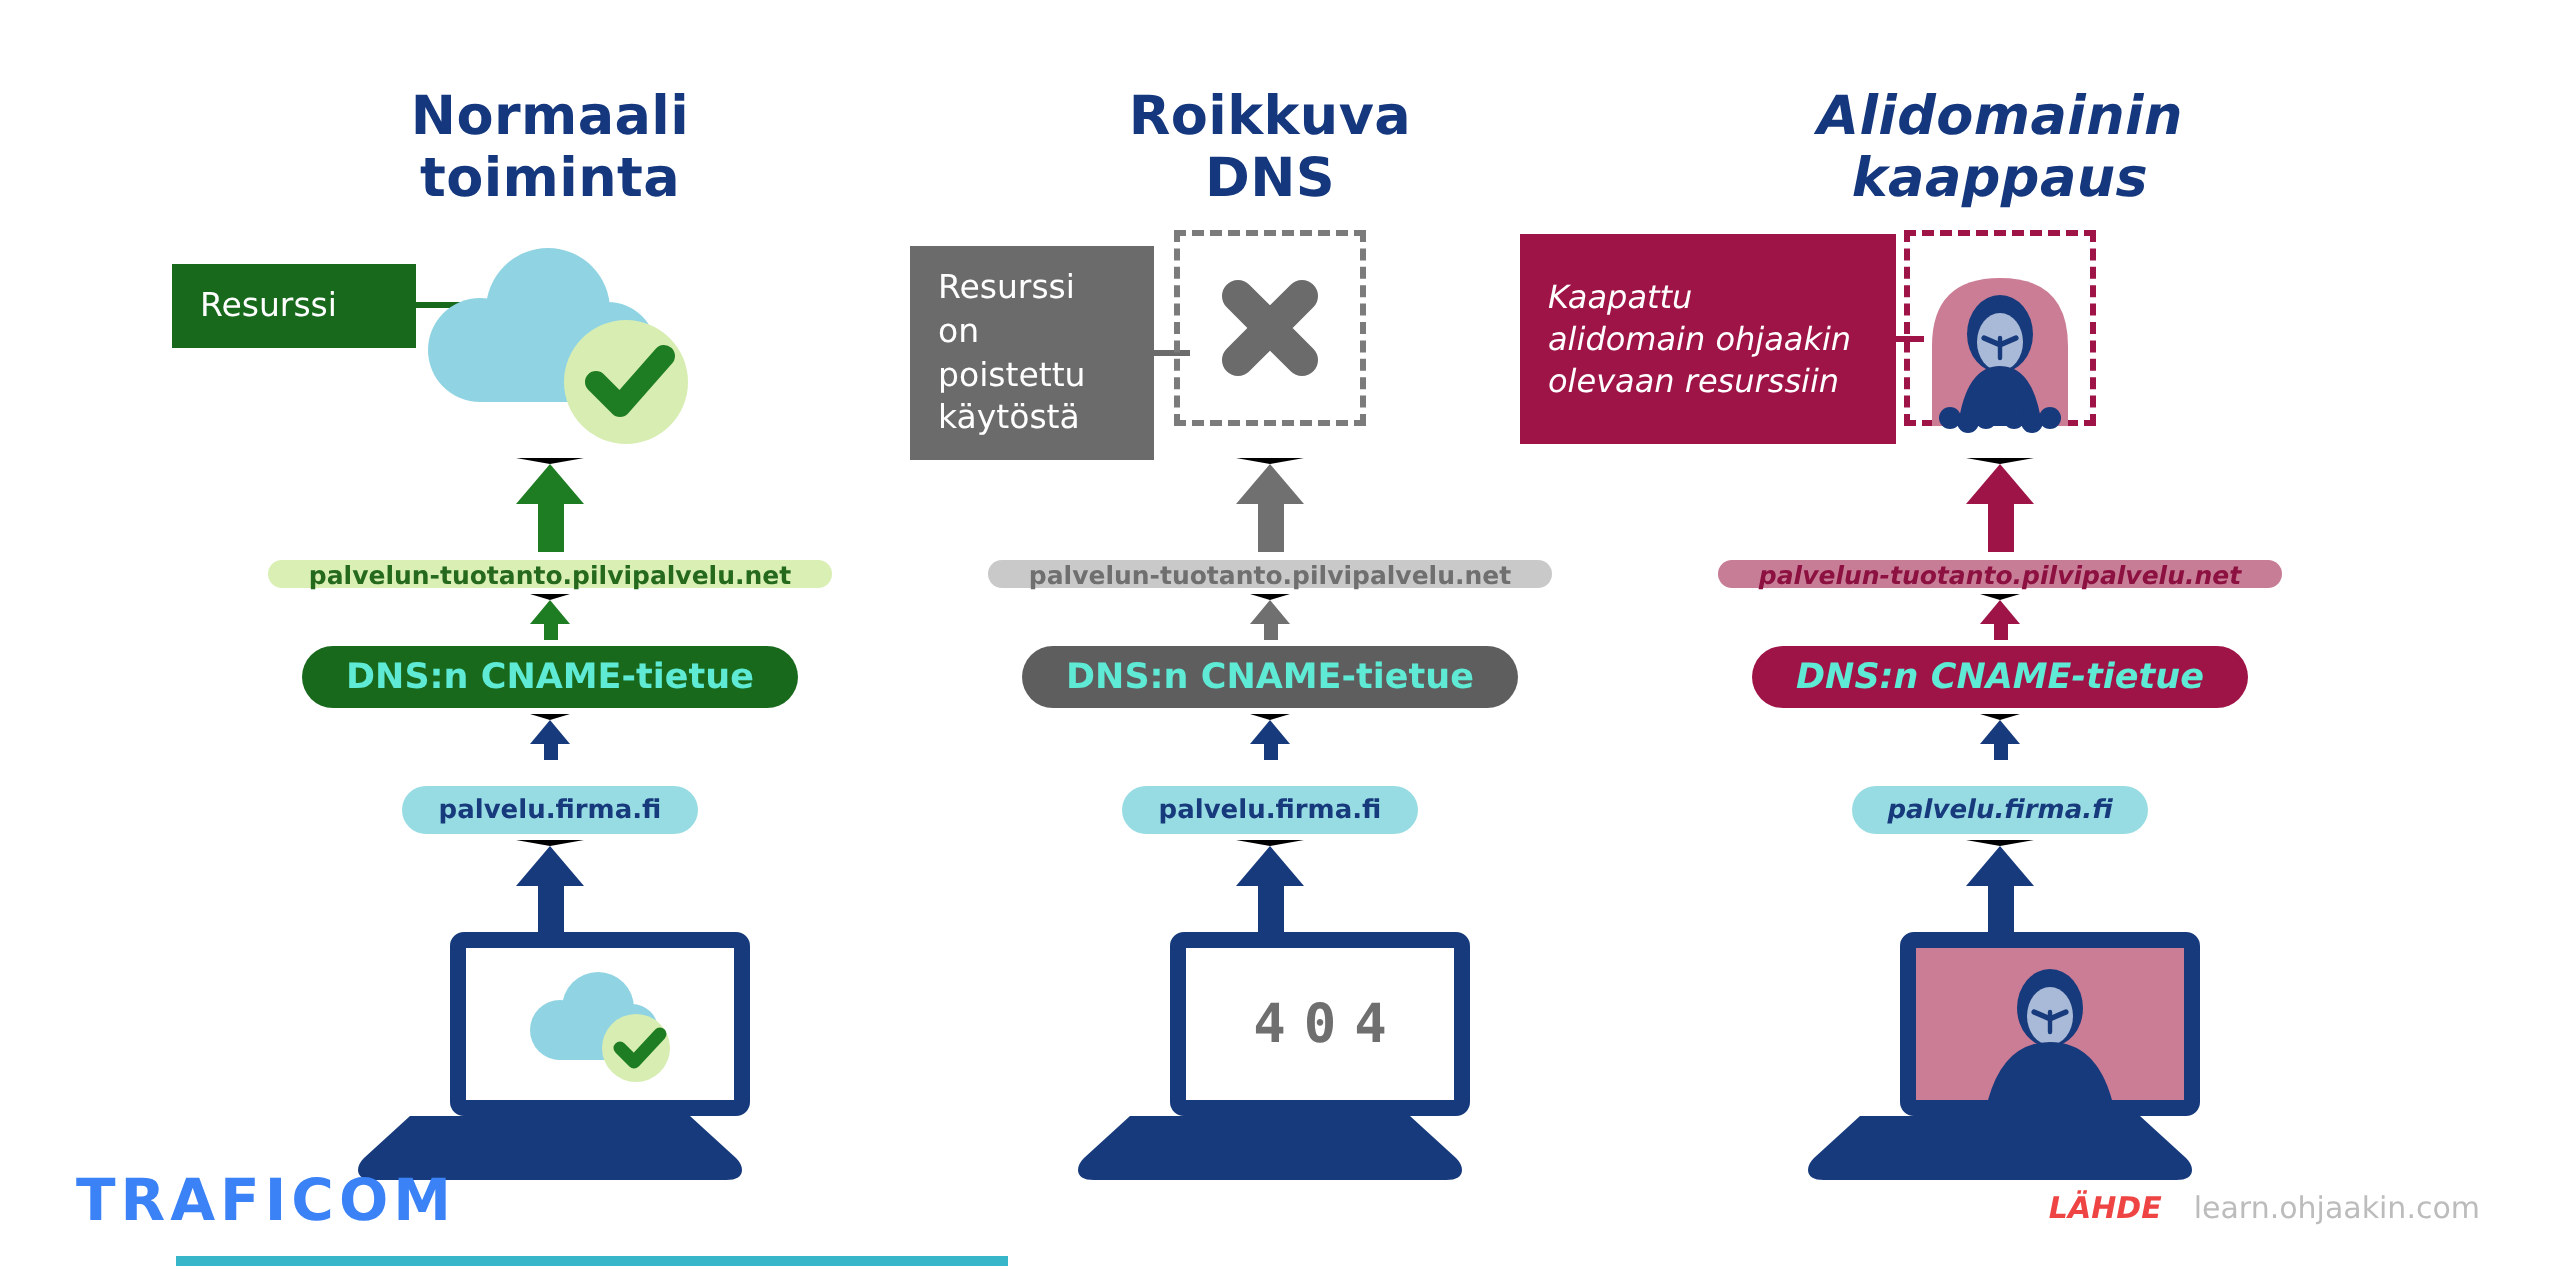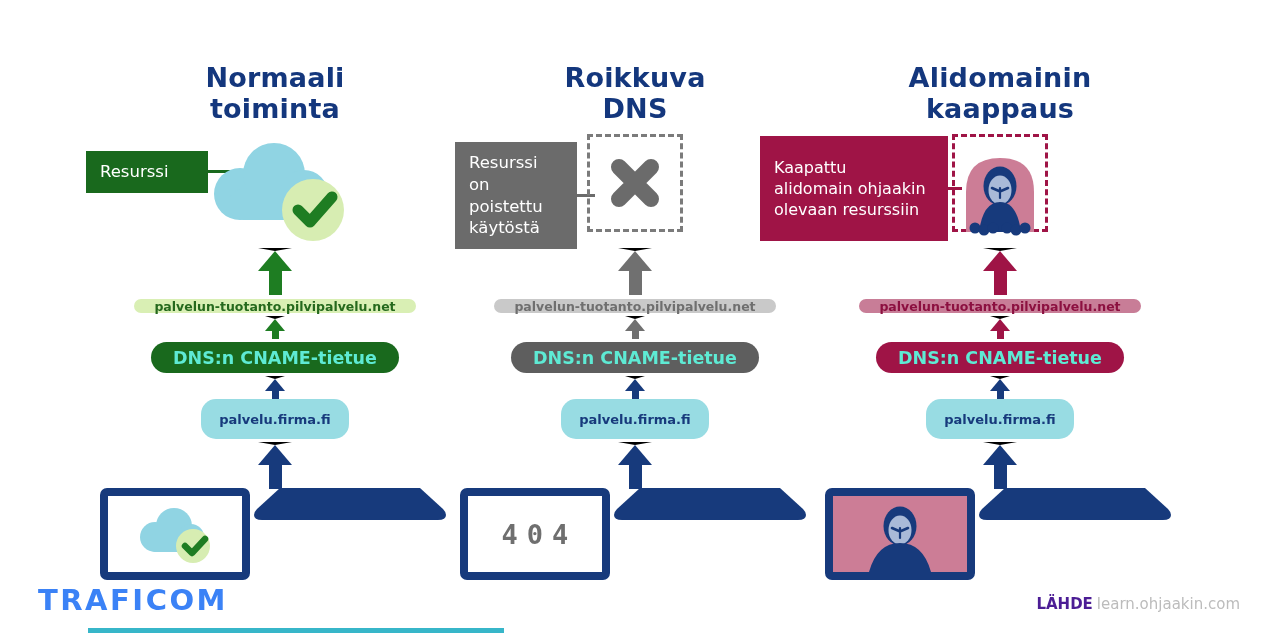--- a/index.html
+++ b/index.html
@@ -3,23 +3,23 @@
 <meta charset="utf-8">
 <style>
   * { box-sizing: border-box; margin: 0; padding: 0; }
   body { font-family: "DejaVu Sans", "Liberation Sans", sans-serif; background:#fff; }
   #canvas { position:relative; width:1280px; height:633px; background:#ffffff; overflow:hidden; }
 
   
   .col { position:absolute; top:0; height:100%; display:flex; flex-direction:column; align-items:center; }
   .col-normal   { left:40px;  width:470px; --theme:#19691d; --arrow:#1e7d22; --pill1-bg:#d9efb4; --pill1-text:#25691d; --pill2-bg:#19691d; }
   .col-dangling { left:440px; width:390px; --theme:#6b6b6b; --arrow:#707070; --pill1-bg:#c9c9c9; --pill1-text:#6f6f6f; --pill2-bg:#5e5e5e; }
-  .col-hijack   { left:755px; width:490px; --theme:#9f1446; --arrow:#9f1446; --pill1-bg:#c87d97; --pill1-text:#8c1040; --pill2-bg:#9f1446; }
-
-  .title { margin-top:63px; font-size:27px; font-weight:700; color:#14377d; text-align:center; line-height:1.13; letter-spacing:.2px; }
+  .col-hijack   { left:755px; width:490px;font-style:italic; --theme:#9f1446; --arrow:#9f1446; --pill1-bg:#c87d97; --pill1-text:#8c1040; --pill2-bg:#9f1446; }
+
+  .title { margin-top:44px; font-size:27px; font-weight:700; color:#14377d; text-align:center; line-height:1.13; letter-spacing:.2px; }
 
   .icon-area { position:relative; margin-top:10px; height:102px; width:100%; }
   .icon-center { position:absolute; left:50%; transform:translateX(-50%); }
 
   
   .label-box { position:absolute; background:var(--theme); color:#ffffff; font-size:16.5px; font-weight:500;
                line-height:1.32; padding:10px 14px; }
   .label-box .connector { position:absolute; left:100%; top:50%; height:3px; margin-top:-1.5px; background:var(--theme); }
 
   
@@ -30,40 +30,40 @@
   .arrow.big .shaft { width:13px; height:24px; background:var(--ac); }
   .arrow.small .head  { border-left:10px solid transparent; border-right:10px solid transparent; border-bottom:12px solid var(--ac); }
   .arrow.small .shaft { width:7px; height:8px; background:var(--ac); }
   .navy-arrow { --ac:#173a7c; }
   .theme-arrow { --ac:var(--arrow); }
 
   
   .pill { border-radius:15px; white-space:nowrap; display:flex; align-items:center; justify-content:center; }
   .pill-cname { margin-top:4px; height:14px; padding:0 20px; background:var(--pill1-bg); color:var(--pill1-text); font-size:12.5px; font-weight:700; }
   .pill-dns   { margin-top:3px; height:31px; padding:0 22px; background:var(--pill2-bg); color:#5eead4; font-size:17.5px; font-weight:700; border-radius:16px; }
-  .pill-service { margin-top:0; height:40px; padding:0 18px; background:#98dce3; color:#173a7c; font-size:13px; font-weight:700; }
+  .pill-service { margin-top:13px; height:24px; padding:0 18px; background:#98dce3; color:#173a7c; font-size:13px; font-weight:700; }
   .a1 { margin-top:12px; }
   .a2, .a3 { margin-top:3px; }
   .a4 { margin-top:3px; }
 
   
   .dashed-box { width:96px; height:98px; border:3px dashed #7b7b7b; display:flex; align-items:center; justify-content:center; position:relative; }
   .dashed-box.maroon { border-color:#9f1446; padding:0; }
 
   
-  .laptop { display:flex; align-items:flex-start; margin-top:-1px; }
+  .laptop { display:flex; flex-direction:column; align-items:flex-end; margin-top:-1px; }
   .laptop-screen { width:150px; height:92px; border:8px solid #173a7c; border-radius:7px; background:#ffffff;
                    display:flex; align-items:center; justify-content:center; overflow:hidden; }
   .laptop-screen.pink { background:#cc7d96; padding:0; }
   .code404 { font-family:"DejaVu Sans Mono","Liberation Mono",monospace; font-size:27px; font-weight:700; color:#6f6f6f; letter-spacing:9px; margin-left:9px; }
 
   
   .logo { position:absolute; left:38px; bottom:16px; font-size:29px; font-weight:800; letter-spacing:2.5px; color:#3b82f6; }
   .source { position:absolute; right:40px; bottom:20px; font-size:15px; color:#bcbcbc; }
-  .source b { color:#4c1d95; font-weight:700; margin-right:4px; }
+  .source b { color:#ef4444; font-weight:700; margin-right:16px;font-style:italic; }
   .teal-bar { position:absolute; left:88px; bottom:0; width:416px; height:5px; background:#37b6c9; }
 </style>
 </head>
 <body>
 
 <div id="canvas">
 
   <div class="col col-normal">
     <div class="title">
       <div>Normaali</div>

